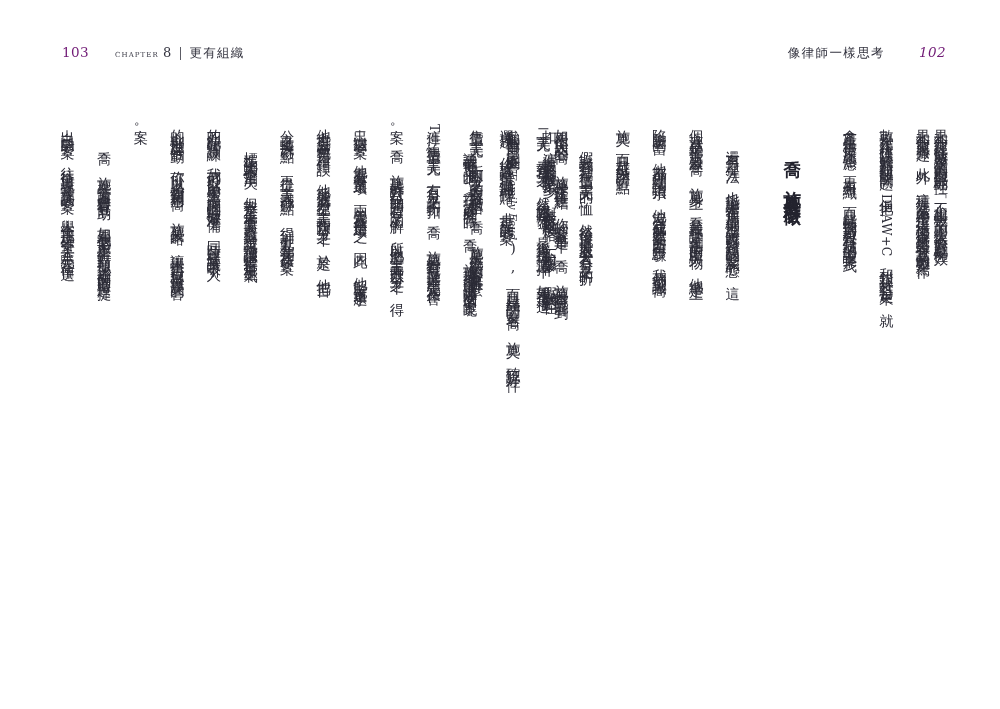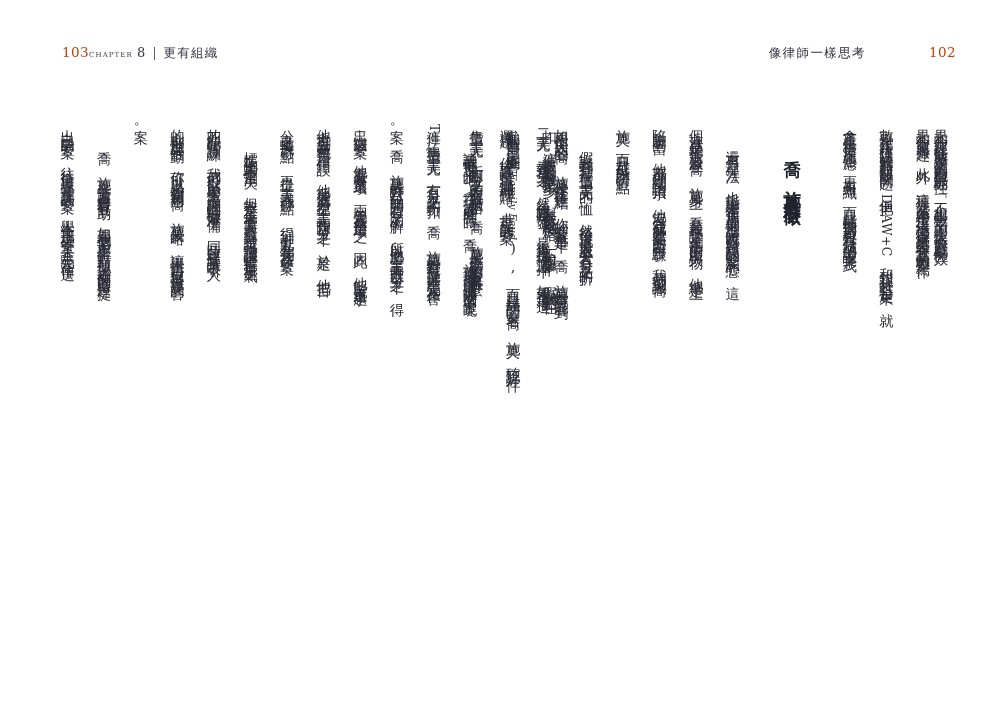--- a/index.html
+++ b/index.html
@@ -27,26 +27,26 @@
     position: absolute;
     top: 44px;
     height: 22px;
     display: flex;
     align-items: baseline;
     font-family: "DejaVu Serif", "Liberation Serif", serif;
     color: #32323e;
     white-space: nowrap;
   }
   .runhead.left  { left: 62px; }
-  .runhead.right { right: 44px; gap: 37px; }
+  .runhead.right { right: 54px; }
 
   .folio {
     font-size: 13.5px;
     letter-spacing: 0.4px;
-    color: #c2410c;
+    color: #701a75;
   }
   .chaplabel {
     font-size: 10.5px;
     letter-spacing: 1.1px;
     font-variant: small-caps;
     text-transform: lowercase;
     color: #3a3a46;
   }
   .chapnum {
     font-size: 13px;
@@ -55,29 +55,29 @@
   .chapbar {
     font-size: 12px;
     color: #55555f;
     padding: 0 2px;
   }
   .chaptitle {
     font-size: 12.5px;
     letter-spacing: 1.2px;
     color: #32323e;
   }
-  .runhead.left .chaplabel { }
+  .runhead.left .chaplabel { margin-left: 26px; }
   .runhead.left .chapnum   { margin-left: 4px; }
   .runhead.left .chapbar   { margin: 0 5px; }
   .runhead.right .booktitle {
     font-size: 12.5px;
     letter-spacing: 1.4px;
     color: #32323e;
   }
-  .runhead.right .folio { margin-left: 26px; }
+  .runhead.right .folio { margin-left: 34px; font-style: italic; }
 
   
   .page {
     position: absolute;
     top: 118px;
     height: 575px;
     display: flex;
     flex-direction: row-reverse;
     align-items: flex-start;
     justify-content: flex-start;

